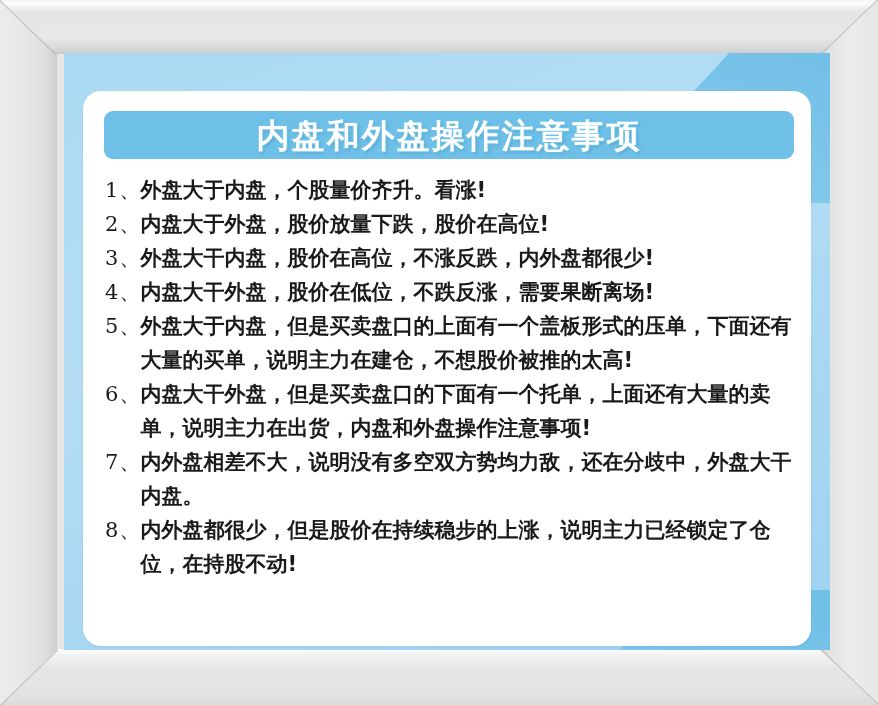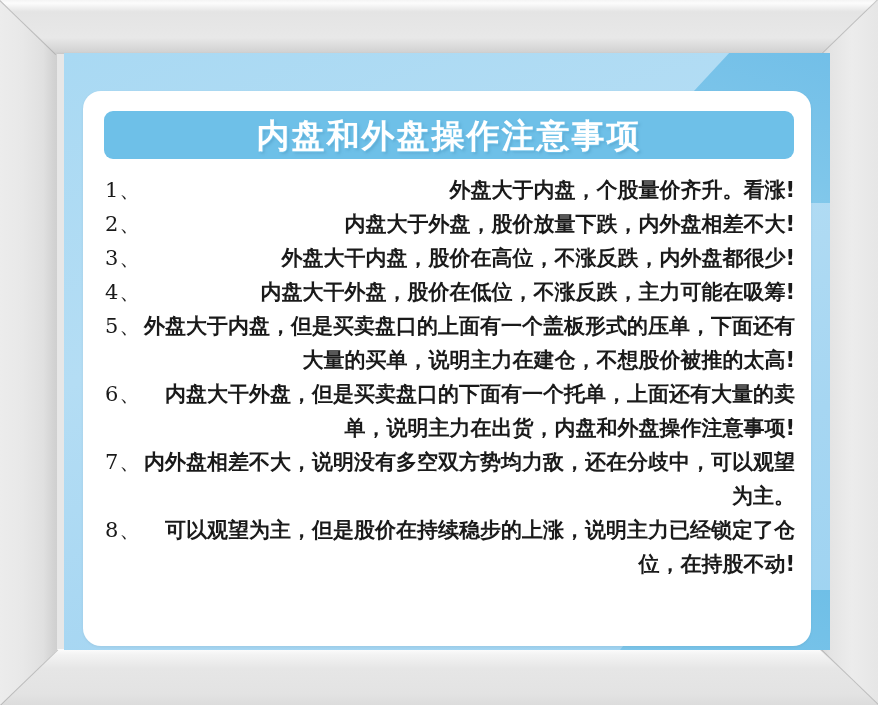--- a/index.html
+++ b/index.html
@@ -153,21 +153,20 @@
   }
   .note-sep {
     flex: 0 0 auto;
     font-weight: normal;
     letter-spacing: -2px;
     padding-right: 2px;
   }
   .note-body {
     flex: 1 1 auto;
     text-indent: 0;
-    text-align: right;
   }
 </style>
 </head>
 <body>
 
 <div id="frame-outer">
 
   <div class="rail rail-top"></div>
   <div class="rail rail-bottom"></div>
   <div class="rail rail-left"></div>
@@ -192,49 +191,49 @@
 
       <div id="notes-list">
           <div class="note-item">
             <span class="note-index">1</span>
             <span class="note-sep">、</span>
             <span class="note-body">外盘大于内盘，个股量价齐升。看涨!</span>
           </div>
           <div class="note-item">
             <span class="note-index">2</span>
             <span class="note-sep">、</span>
-            <span class="note-body">内盘大于外盘，股价放量下跌，内外盘相差不大!</span>
+            <span class="note-body">内盘大于外盘，股价放量下跌，股价在高位!</span>
           </div>
           <div class="note-item">
             <span class="note-index">3</span>
             <span class="note-sep">、</span>
             <span class="note-body">外盘大干内盘，股价在高位，不涨反跌，内外盘都很少!</span>
           </div>
           <div class="note-item">
             <span class="note-index">4</span>
             <span class="note-sep">、</span>
-            <span class="note-body">内盘大干外盘，股价在低位，不涨反跌，主力可能在吸筹!</span>
+            <span class="note-body">内盘大干外盘，股价在低位，不跌反涨，需要果断离场!</span>
           </div>
           <div class="note-item">
             <span class="note-index">5</span>
             <span class="note-sep">、</span>
             <span class="note-body">外盘大于内盘，但是买卖盘口的上面有一个盖板形式的压单，下面还有大量的买单，说明主力在建仓，不想股价被推的太高!</span>
           </div>
           <div class="note-item">
             <span class="note-index">6</span>
             <span class="note-sep">、</span>
             <span class="note-body">内盘大干外盘，但是买卖盘口的下面有一个托单，上面还有大量的卖单，说明主力在出货，内盘和外盘操作注意事项!</span>
           </div>
           <div class="note-item">
             <span class="note-index">7</span>
             <span class="note-sep">、</span>
-            <span class="note-body">内外盘相差不大，说明没有多空双方势均力敌，还在分歧中，可以观望为主。</span>
+            <span class="note-body">内外盘相差不大，说明没有多空双方势均力敌，还在分歧中，外盘大干内盘。</span>
           </div>
           <div class="note-item">
             <span class="note-index">8</span>
             <span class="note-sep">、</span>
-            <span class="note-body">可以观望为主，但是股价在持续稳步的上涨，说明主力已经锁定了仓位，在持股不动!</span>
+            <span class="note-body">内外盘都很少，但是股价在持续稳步的上涨，说明主力已经锁定了仓位，在持股不动!</span>
           </div>
         </div>
 
     </div>
   </div>
 </div>
 
 </body></html>

